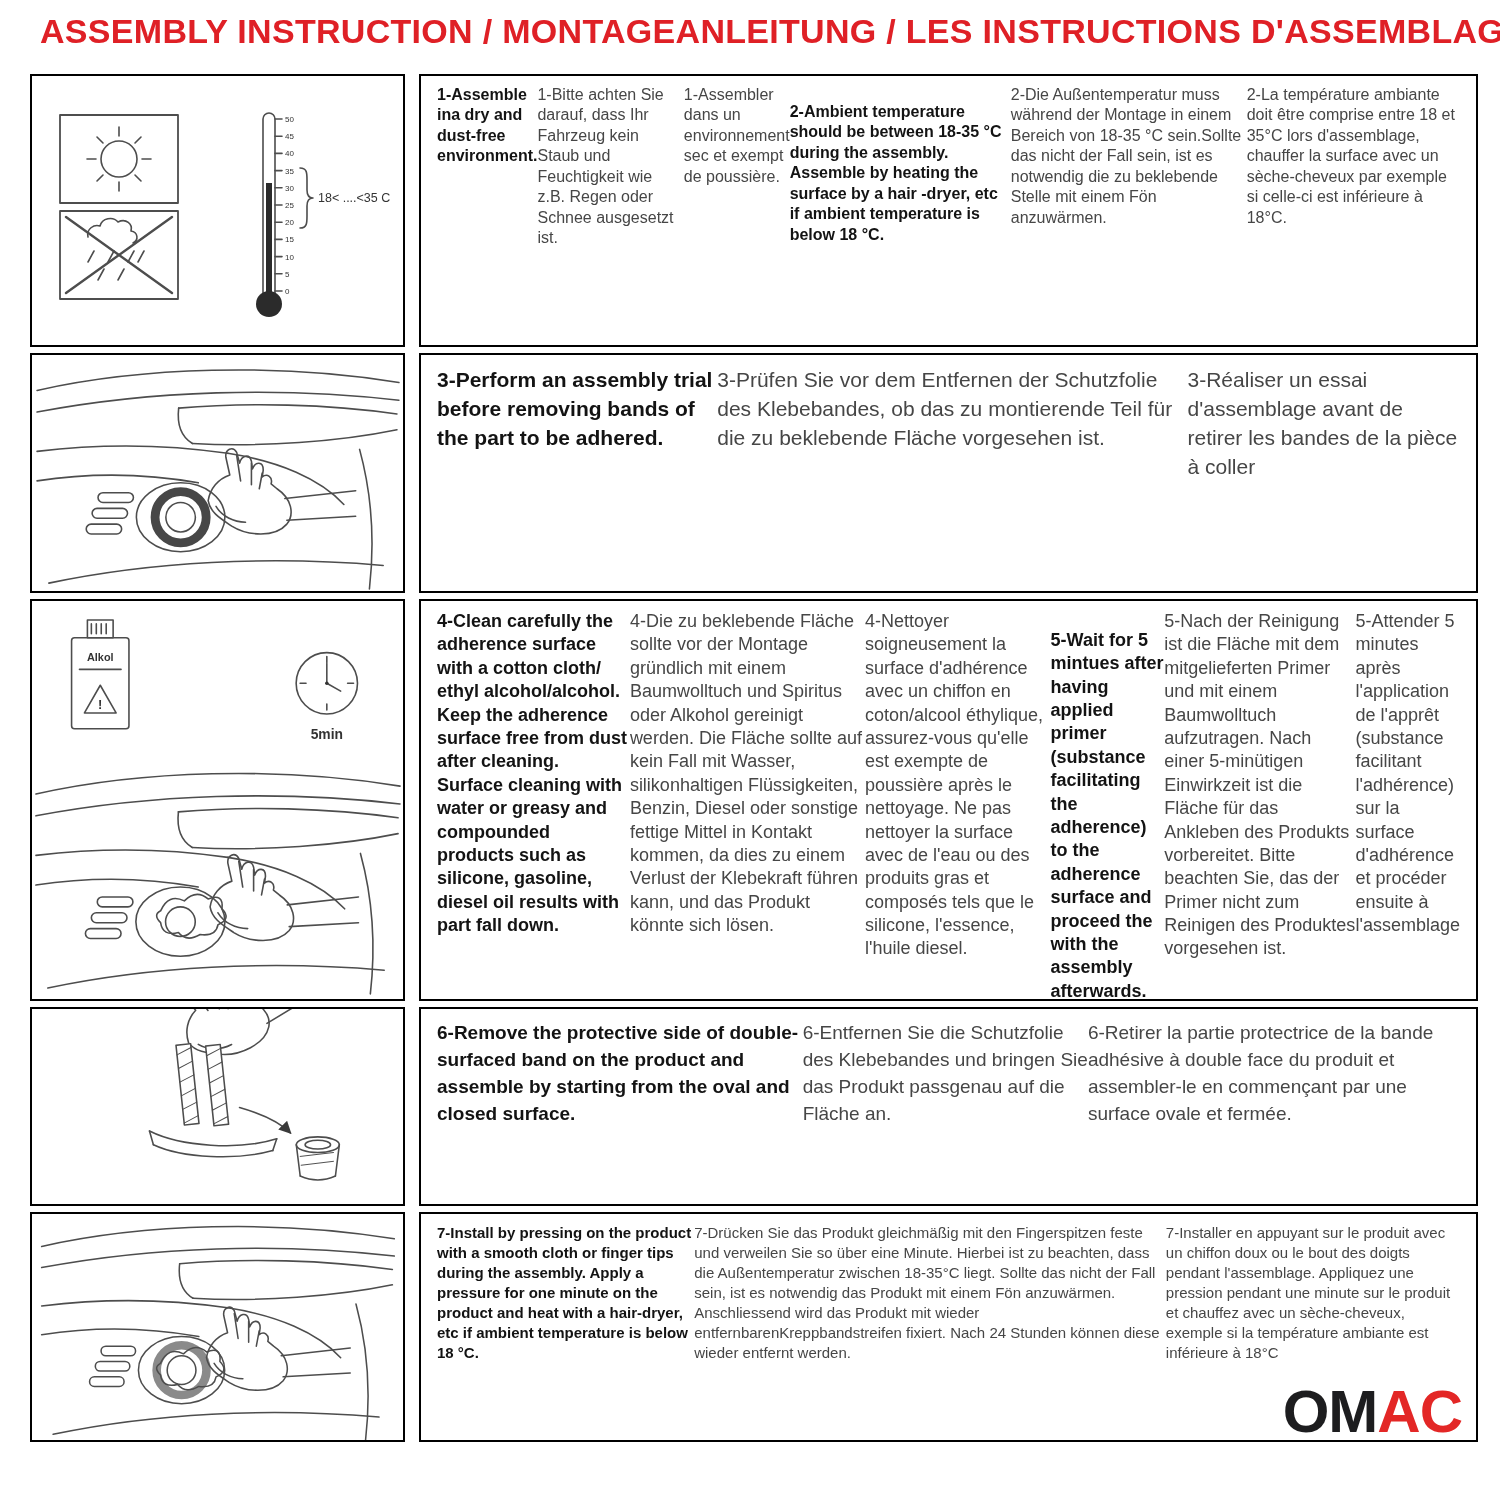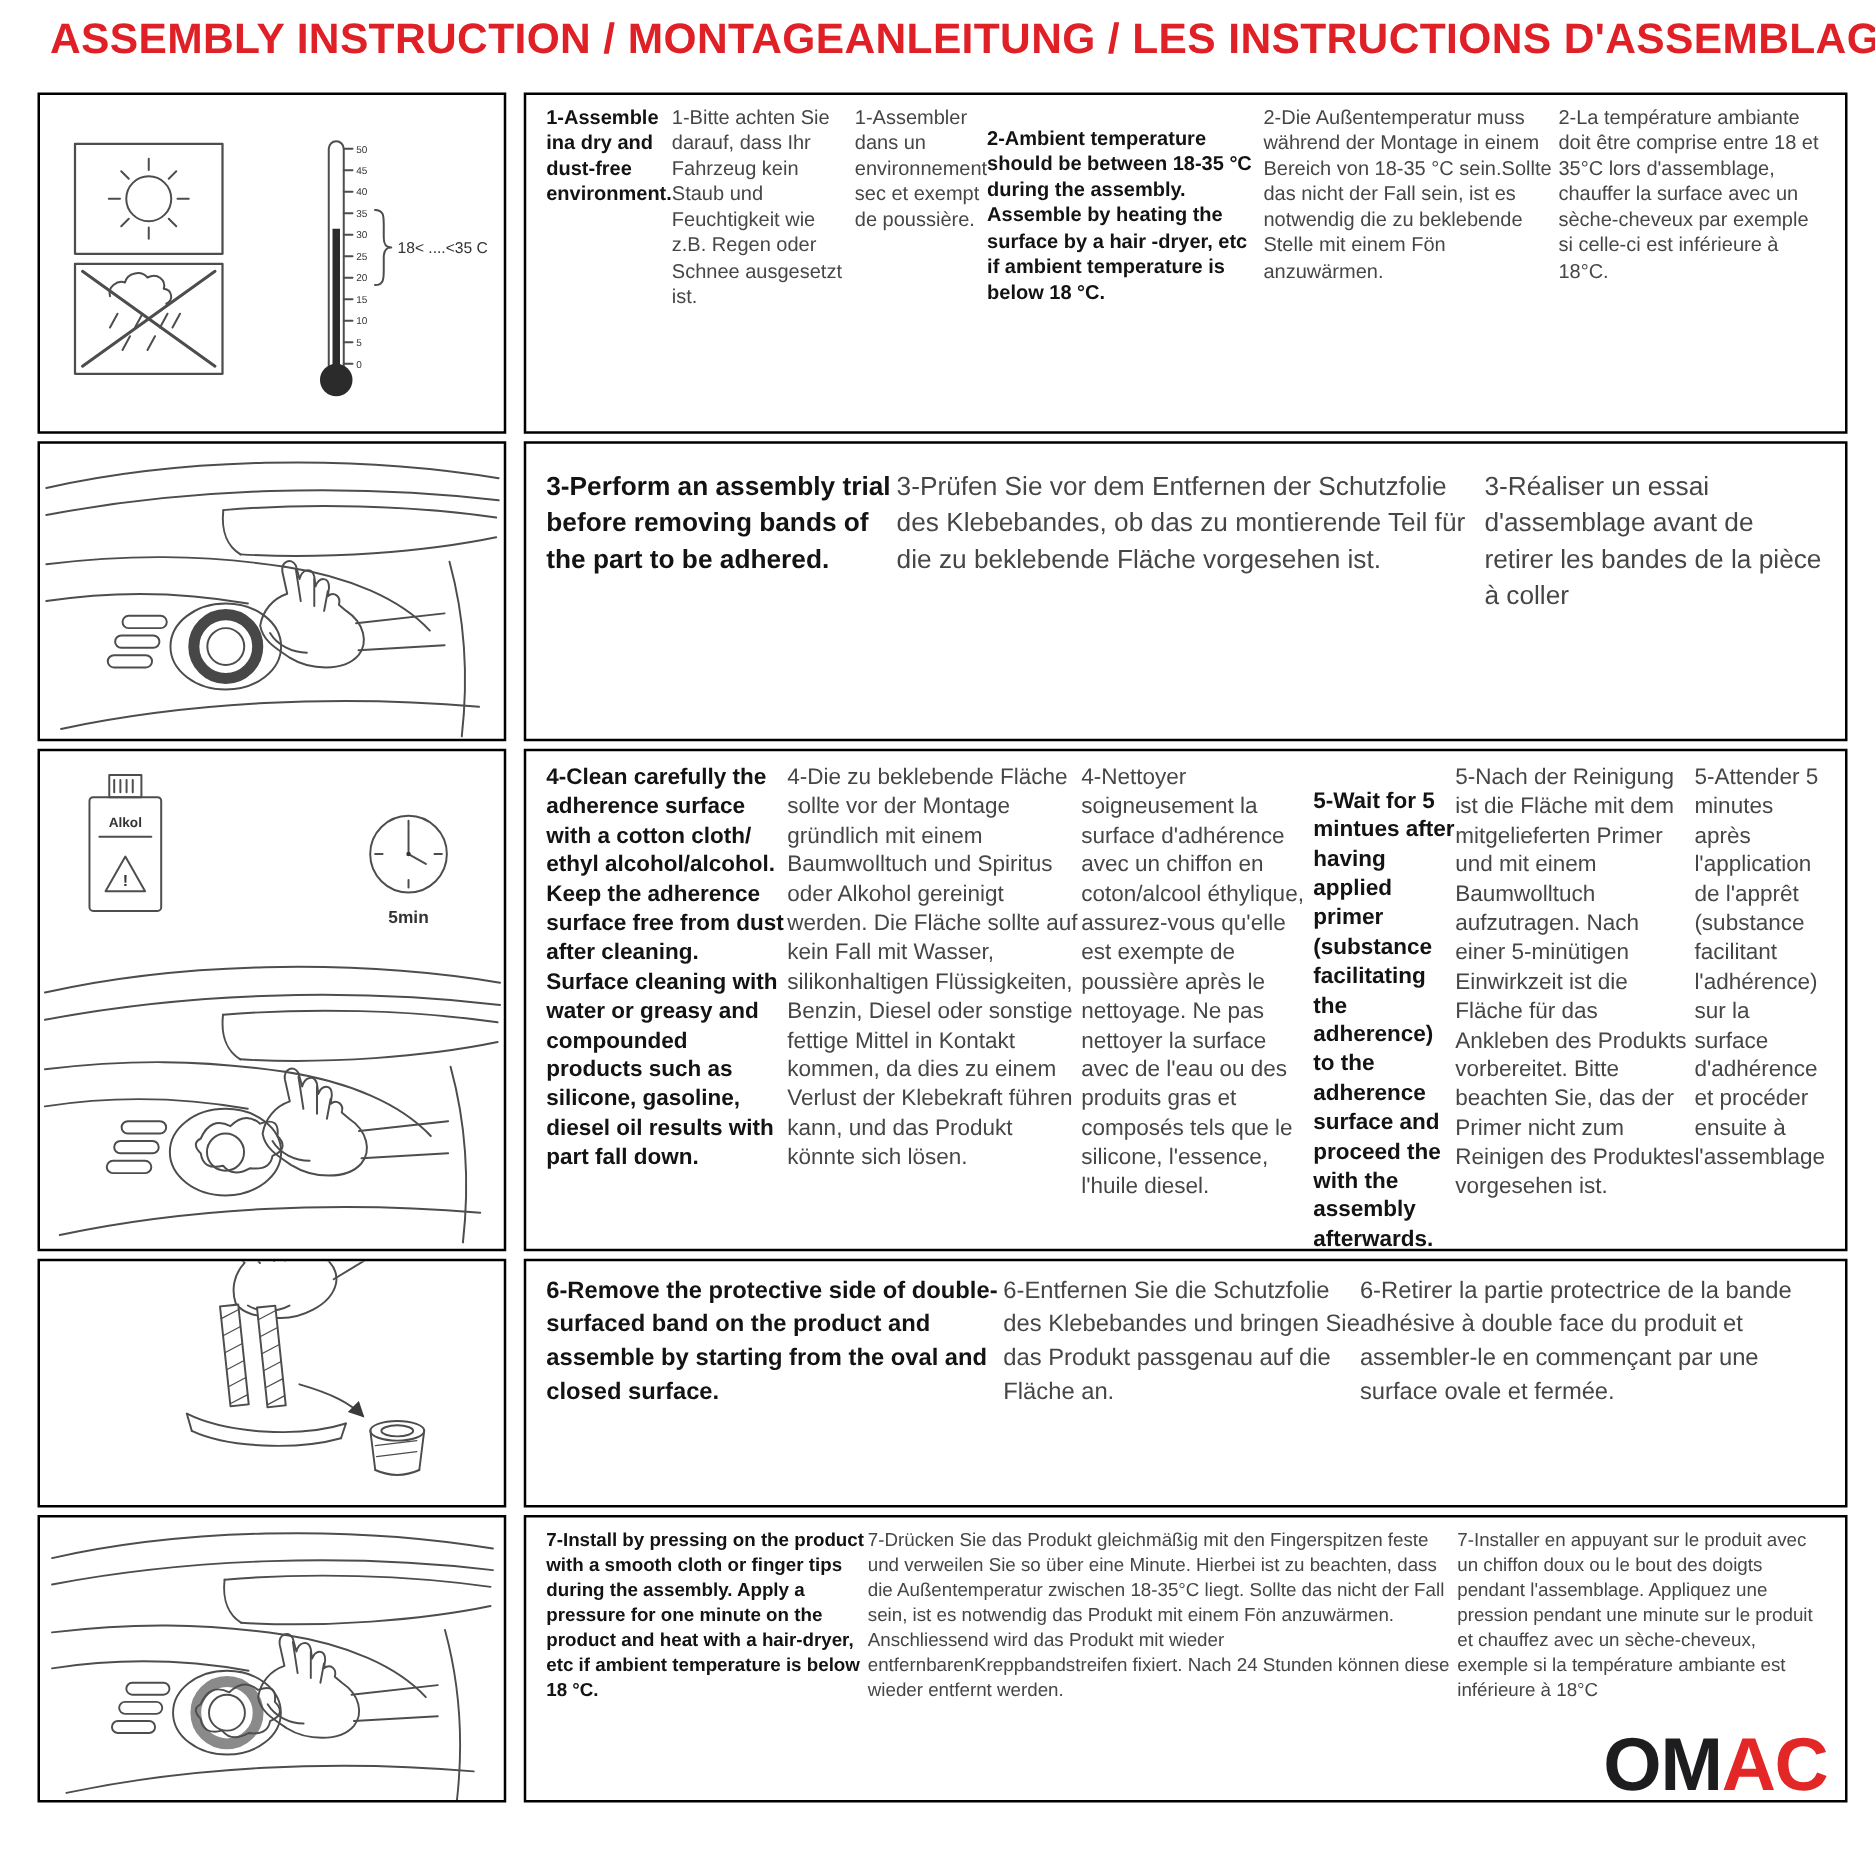--- a/index.html
+++ b/index.html
@@ -23,21 +23,21 @@
   .text-box{
     flex:1;border:2px solid #000;background:#fff;box-sizing:border-box;
     padding:9px 16px;overflow:hidden;display:flex;flex-direction:row;
   }
   .v-center{justify-content:center;}
   .para{margin:0;}
   .para.bold{font-weight:700;color:#131313;}
   .para.gap{margin-top:1.05em;}
   .row-1{height:273px;justify-content:center;} .row-1 .text-box{font-size:16px;line-height:1.28;}
   .row-2{height:240px;} .row-2 .text-box{font-size:21px;line-height:1.38;}
-  .row-2 .para{margin:12px 0;}
+  .row-2 .para{margin:2px 0;}
   .row-3{height:402px;} .row-3 .text-box{font-size:18px;line-height:1.3;}
   .row-4{height:199px;} .row-4 .text-box{font-size:19px;line-height:1.42;}
   .row-4 .para{margin:2px 0;}
   .row-5{height:230px;} .row-5 .text-box{font-size:15px;line-height:1.33;}
   .logo{
     position:absolute;right:38px;top:1382px;
     font-size:60px;font-weight:900;letter-spacing:-1px;line-height:1;
     user-select:none;
     margin-left:26px;
   }

